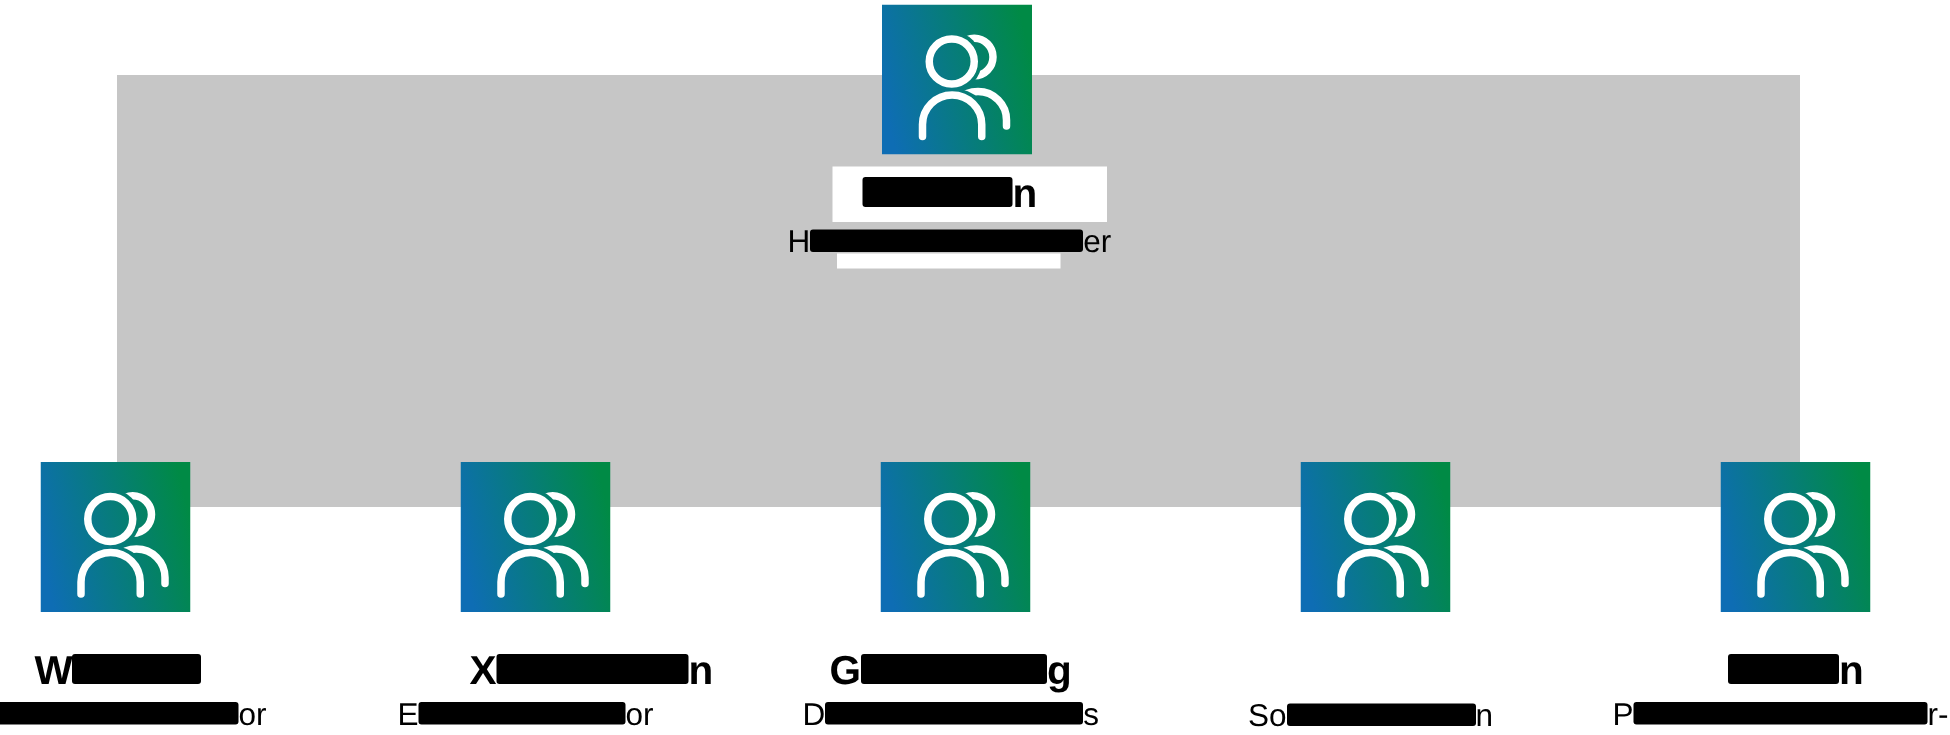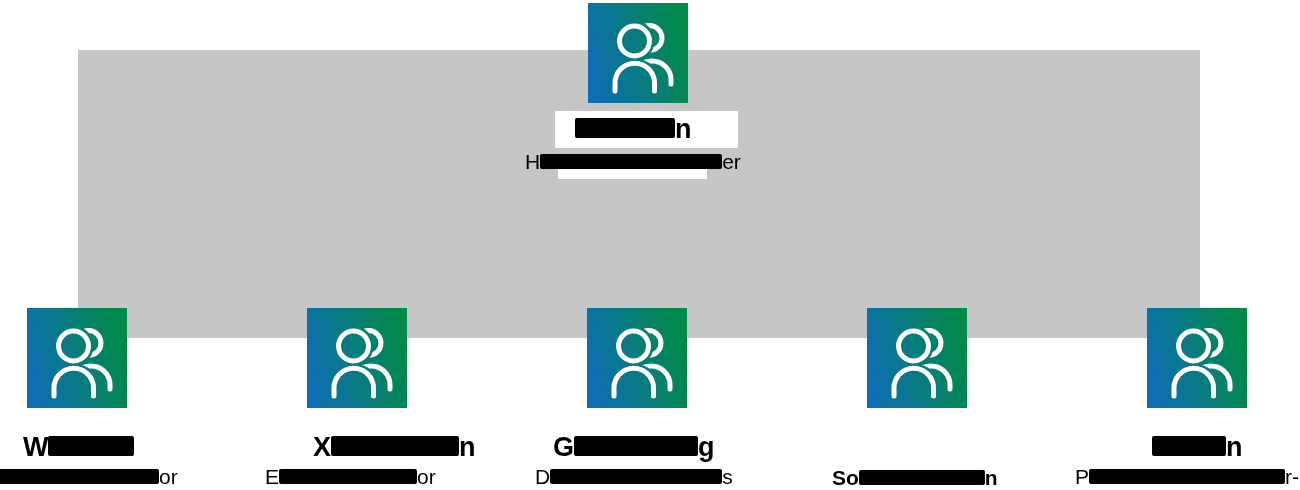--- a/index.html
+++ b/index.html
@@ -7,21 +7,21 @@
     position:relative;width:1300px;height:490px;overflow:hidden;background:#ffffff;
     font-family:"Liberation Sans",sans-serif;color:#000;
   }
   .band{position:absolute;left:78px;top:50px;width:1122px;height:288px;background:#c6c6c6;}
   .tile{position:absolute;width:100px;height:100px;}
   .tile svg{display:block;width:100%;height:100%;}
   .plate{position:absolute;background:#ffffff;}
   .label{position:absolute;display:flex;align-items:baseline;white-space:nowrap;line-height:1.15;}
   .nm{font-size:27px;font-weight:bold;}
   .tl{font-size:21px;font-weight:normal;}
-  .tl.semi{font-weight:700;}
+  .tl.semi{font-weight:400;}
   .bar{display:inline-block;background:#000;border-radius:2px;}
   .nm .bar{height:20px;}
   .tl .bar{height:15px;}
   
   #tile-root{left:588px;top:3px;}
   #tile-1{left:27px;top:308px;}
   #tile-2{left:307px;top:308px;}
   #tile-3{left:587px;top:308px;}
   #tile-4{left:867px;top:308px;}
   #tile-5{left:1147px;top:308px;}

